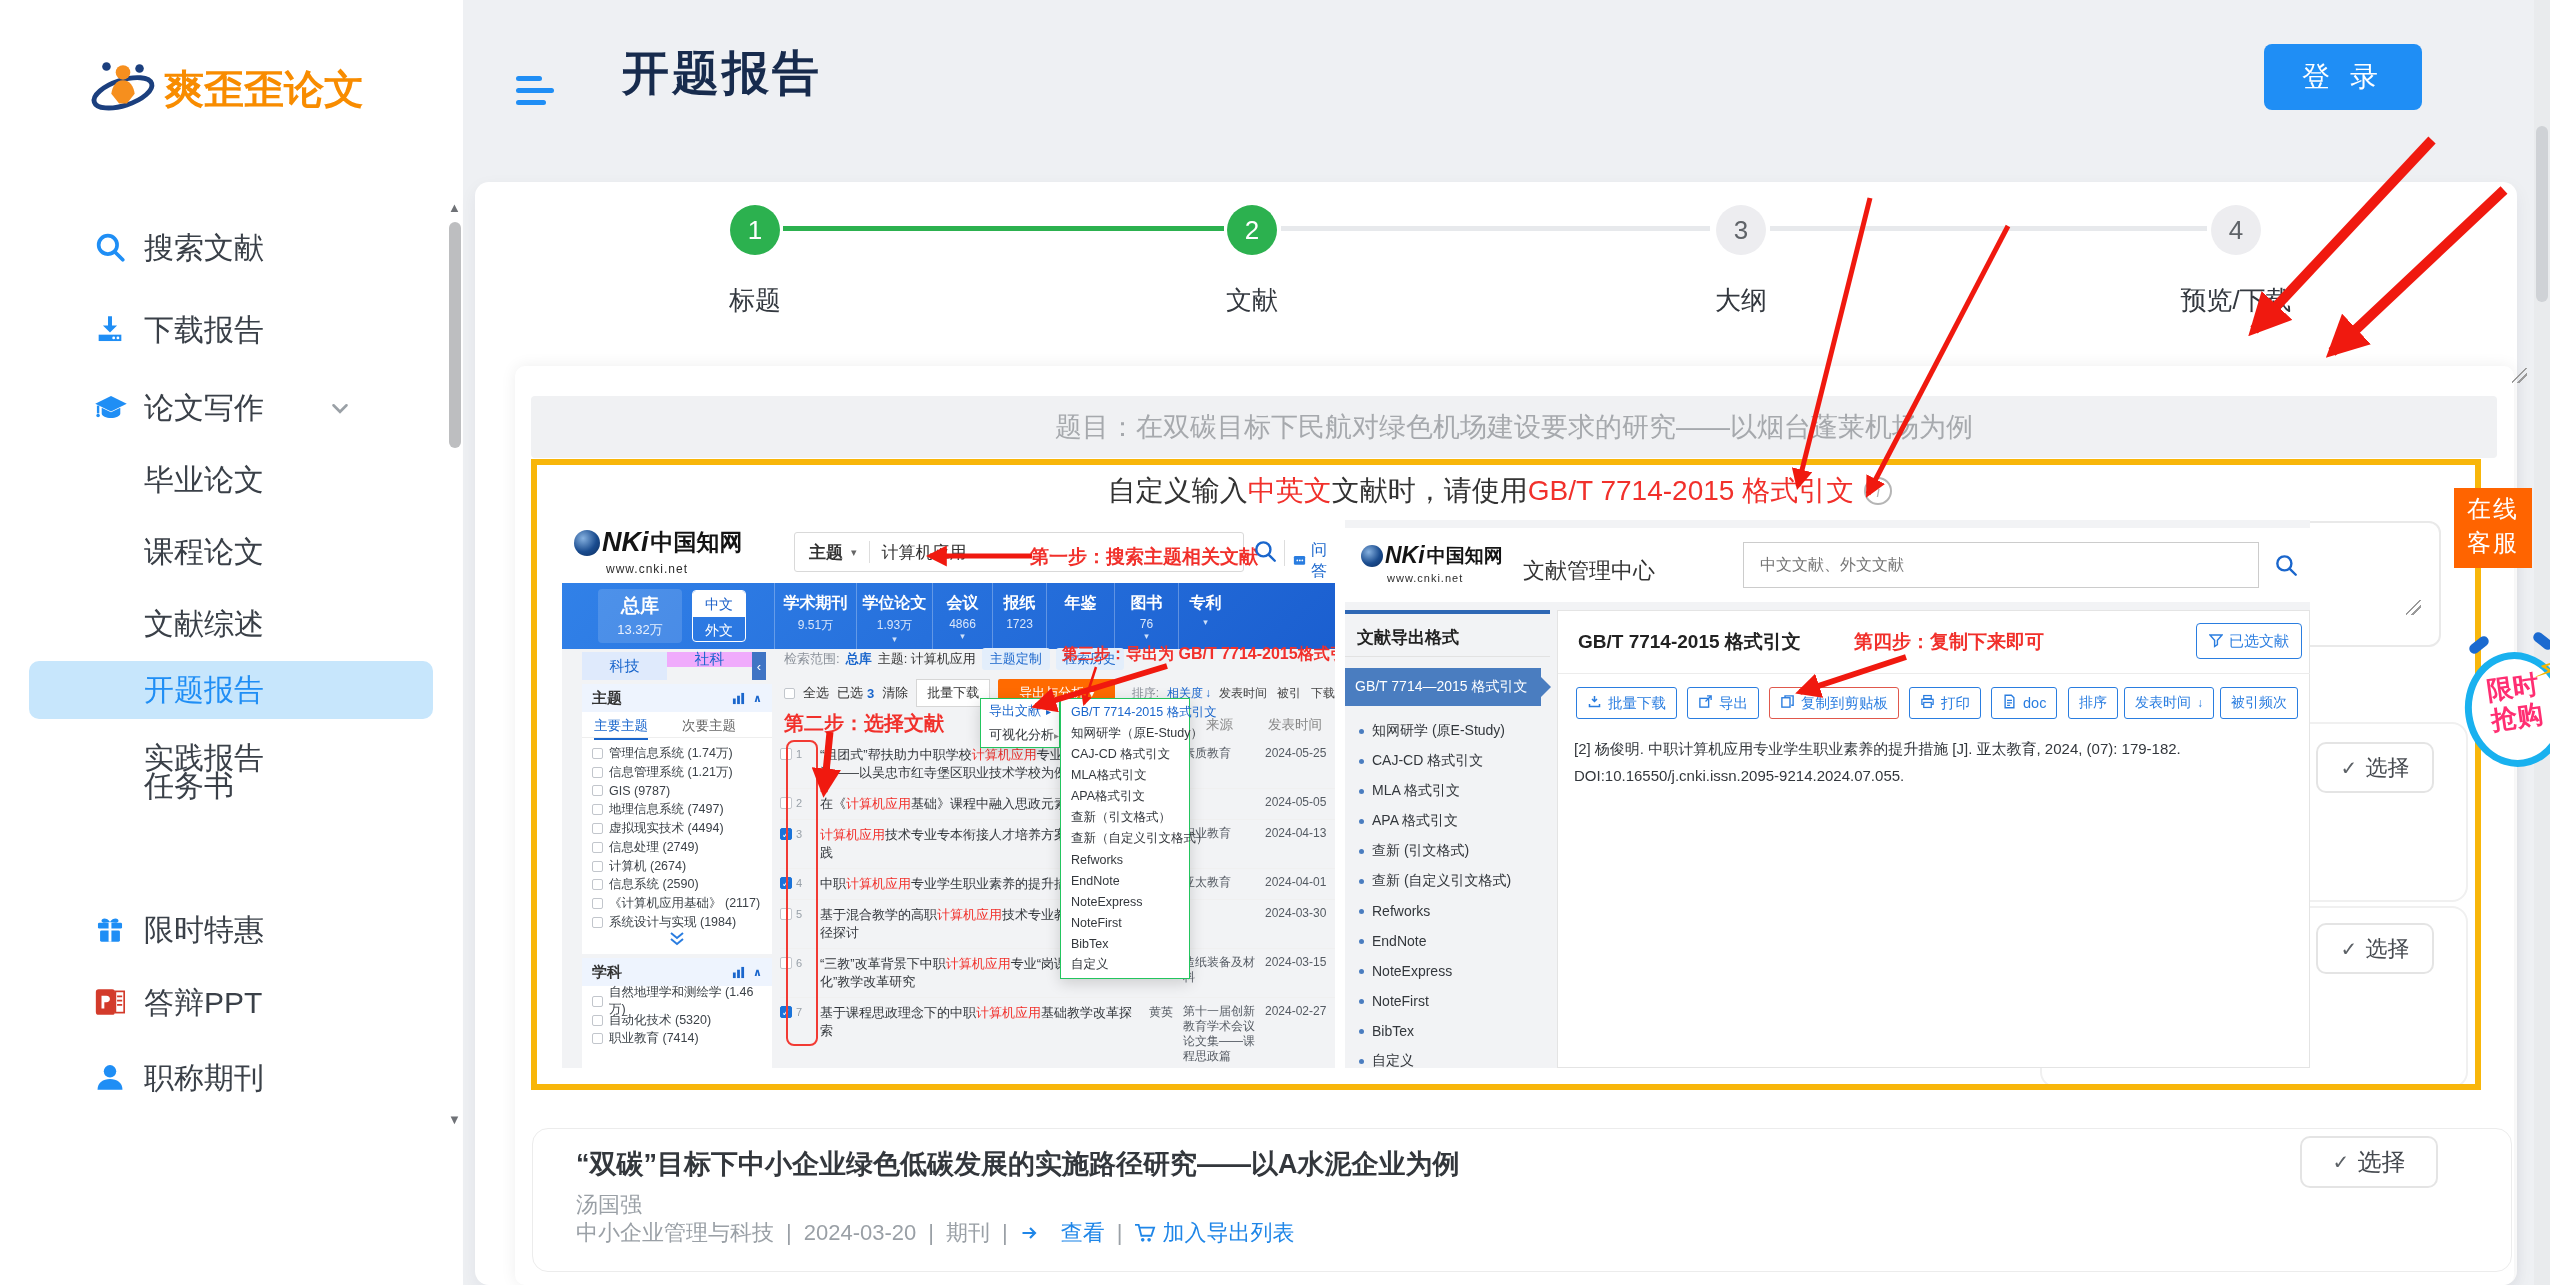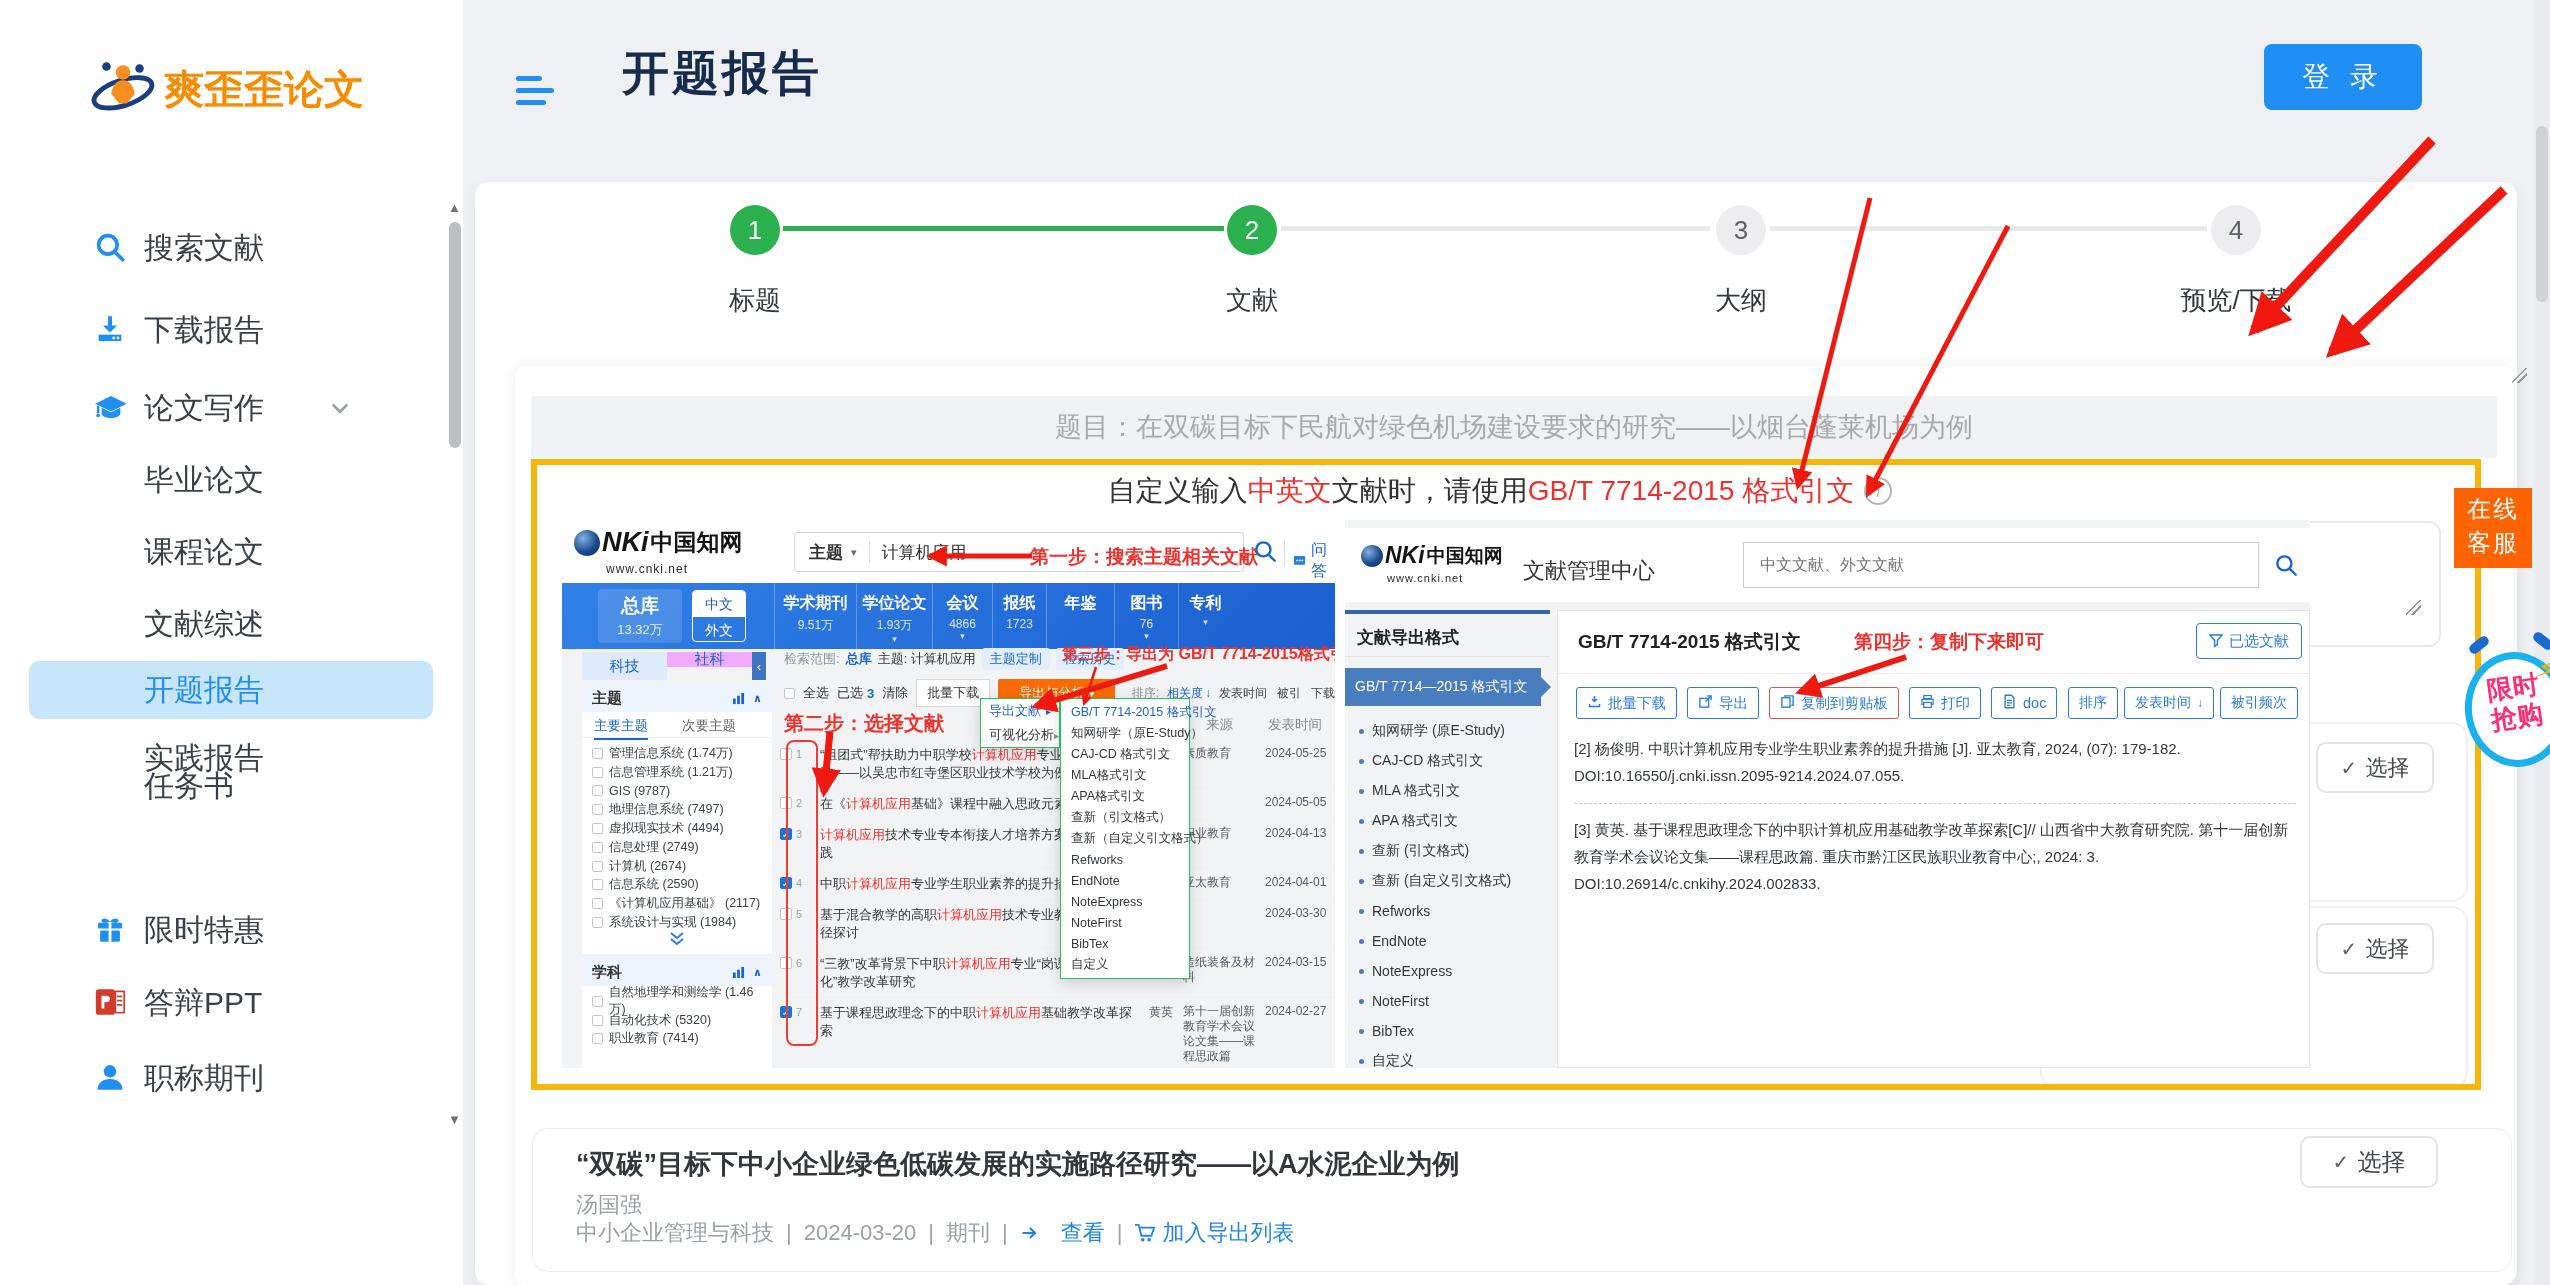--- a/index.html
+++ b/index.html
@@ -698,21 +698,20 @@
           <div class="bchip" style="font-size: 14px;">
             <span>发表时间</span>
             <span style="font-size: 12px;">↓</span>
           </div>
           <div class="bchip" style="font-size: 14px;">
             <span>被引频次</span>
           </div>
         </div>
       <div id="refsList" class="abs" style="left:16px;top:112px;width:722px">
           <div class="refitem">[2] 杨俊明. 中职计算机应用专业学生职业素养的提升措施 [J]. 亚太教育, 2024, (07): 179-182. DOI:10.16550/j.cnki.issn.2095-9214.2024.07.055.</div>
-          <div class="refitem">[3] 黄英. 基于课程思政理念下的中职计算机应用基础教学改革探索[C]// 山西省中大教育研究院. 第十一届创新教育学术会议论文集——课程思政篇. 重庆市黔江区民族职业教育中心;, 2024: 3. DOI:10.26914/c.cnkihy.2024.002833.</div>
         </div>
     </div>
   </div>
 
   <div id="artCard"></div>
   <div class="abs" style="left:576px;top:1146px;font-size:27px;font-weight:bold;color:#33373c;z-index:2">“双碳”目标下中小企业绿色低碳发展的实施路径研究——以A水泥企业为例</div>
   <div class="abs" style="left:576px;top:1190px;font-size:22px;color:#9aa0a6;z-index:2">汤国强</div>
   <div class="abs flex" style="left:576px;top:1218px;font-size:22px;color:#9aa0a6;gap:12px;z-index:2">
     <span>中小企业管理与科技</span>
       <span>|</span>

